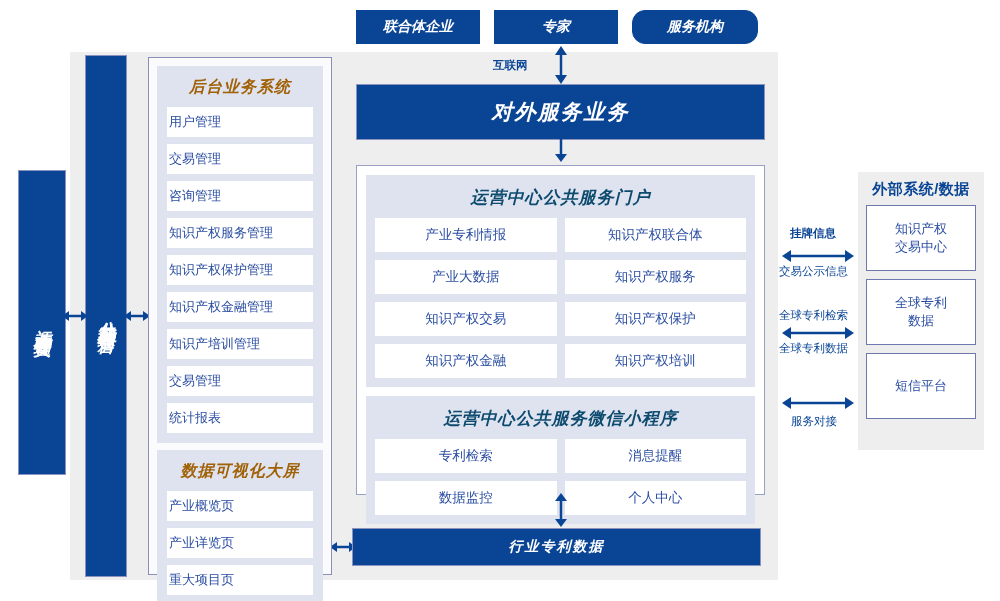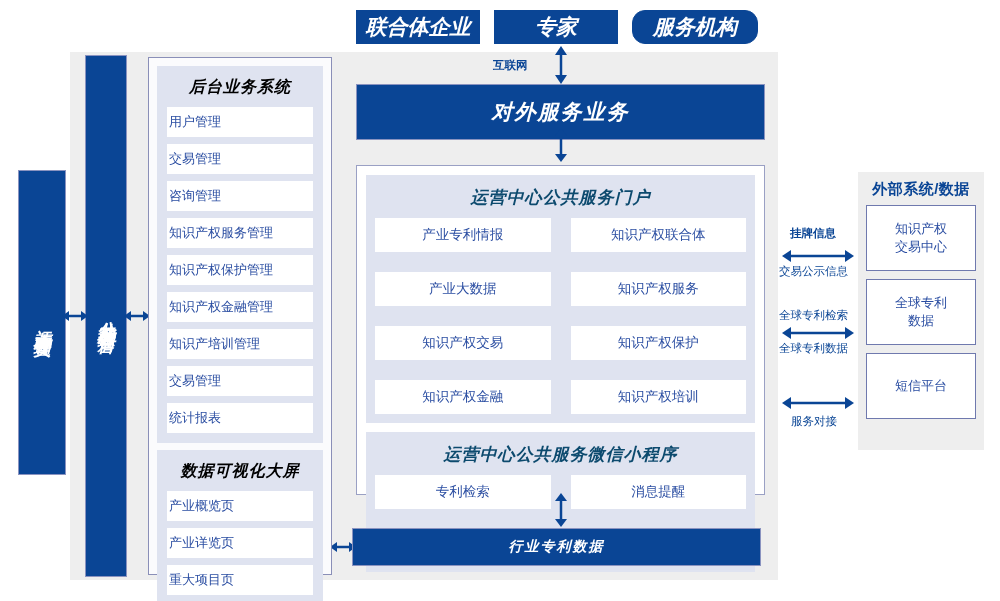--- a/index.html
+++ b/index.html
@@ -28,47 +28,47 @@
   #outer-frame{left:70px;top:52px;width:708px;height:528px;background:#eeeeee;}
 
   
   #op-admin-bar{left:18px;top:170px;width:48px;height:305px;font-size:17px;}
   #common-func-bar{left:85px;top:55px;width:42px;height:522px;font-size:17px;}
 
   
   #backend-panel{left:148px;top:57px;width:184px;height:518px;background:#fbfbfd;border:1px solid #8a8fb8;}
   .group{background:#dfe3f0;padding:6px 9px 9px 9px;}
   .group-title{
-    color:#000000;font-weight:bold;font-style:italic;font-size:16px;
+    color:#a16207;font-weight:bold;font-style:italic;font-size:16px;
     text-align:center;padding:5px 0 8px 0;letter-spacing:1px;
   }
   .gitem{
     background:#ffffff;color:#2b4ea2;font-size:13px;
     text-align:left;padding:6px 2px;margin-bottom:5px;
     border:1px solid #dfe3f0;
   }
   .gitem:last-child{margin-bottom:0;}
 
   
   .actorbox{
-    height:34px;font-size:21px;
+    height:34px;font-size:14px;
     border:1px solid #0a4595;
   }
 
   
   #ext-service-bar{left:356px;top:84px;width:409px;height:56px;font-size:21px;letter-spacing:2px;}
   #center-panel{left:356px;top:165px;width:409px;height:330px;background:#ffffff;border:1px solid #9aa0c4;}
   #industry-data-bar{left:352px;top:528px;width:409px;height:38px;font-size:14px;letter-spacing:2px;}
 
   .sub-group{background:#dfe3f0;margin:9px;padding:4px 8px 8px 8px;}
   .sub-title{
     color:#0c4a6e;font-weight:bold;font-style:italic;font-size:17px;
     text-align:center;padding:7px 0 8px 0;letter-spacing:1px;
   }
-  .grid2{display:grid;grid-template-columns:1fr 1fr;gap:18px;}
+  .grid2{display:grid;grid-template-columns:1fr 1fr;gap:6px;}
   .cell{
     background:#ffffff;color:#2b4ea2;font-size:13.5px;
     text-align:center;padding:8px 2px;border:1px solid #dfe3f0;
   }
 
   
   #external-panel{left:858px;top:172px;width:126px;height:278px;background:#eeeeee;}
   #external-title{
     color:#0a4595;font-weight:bold;font-size:15px;text-align:center;
     padding:8px 0 6px 0;letter-spacing:0.5px;

